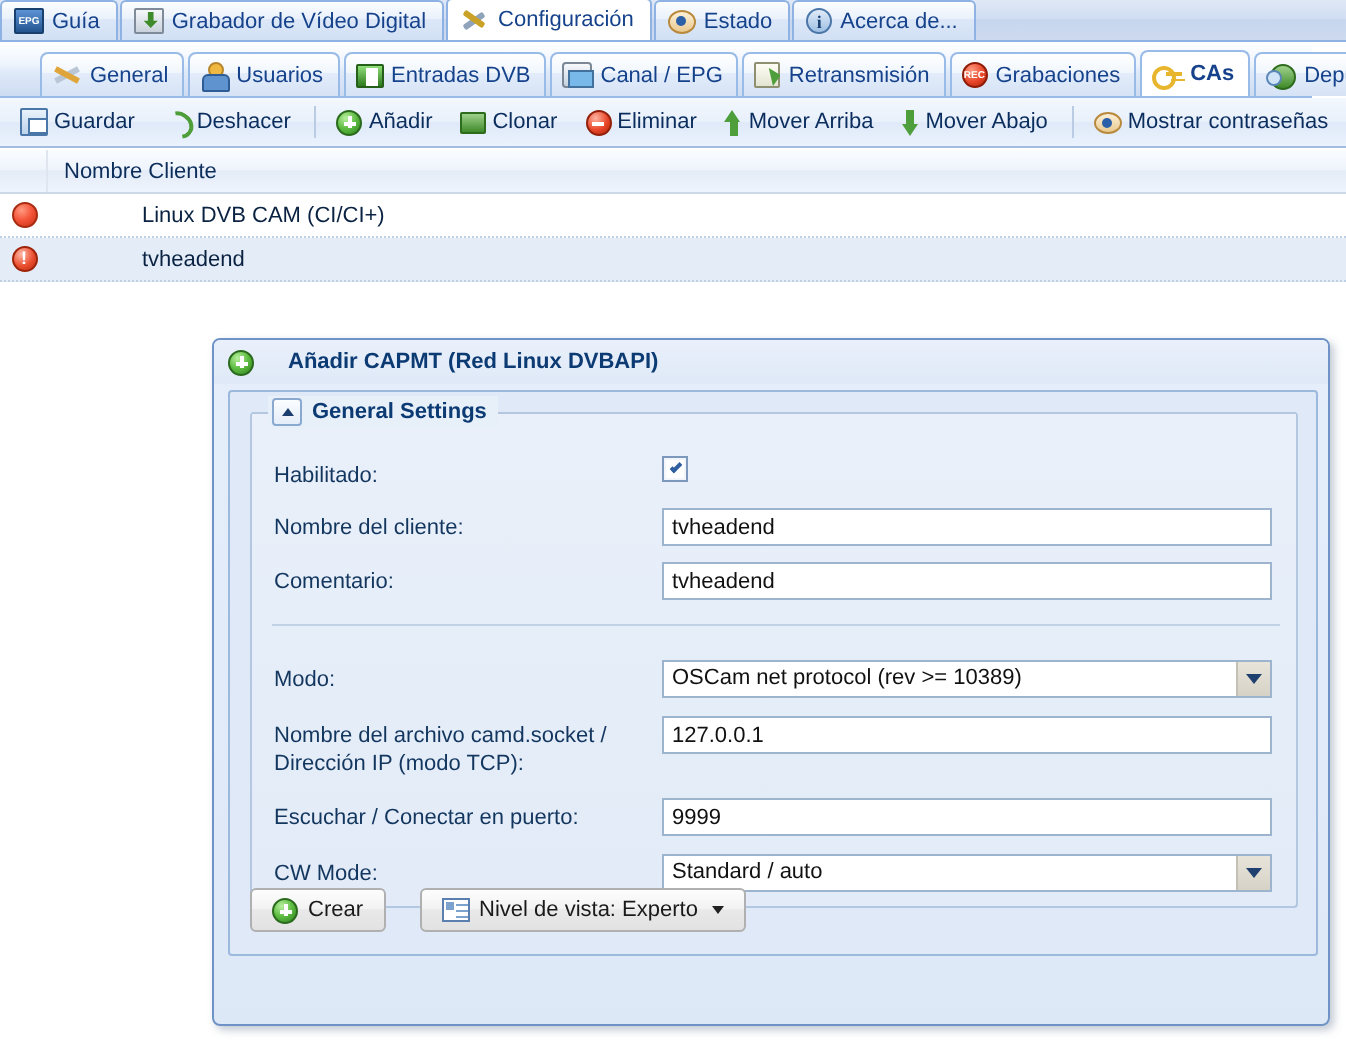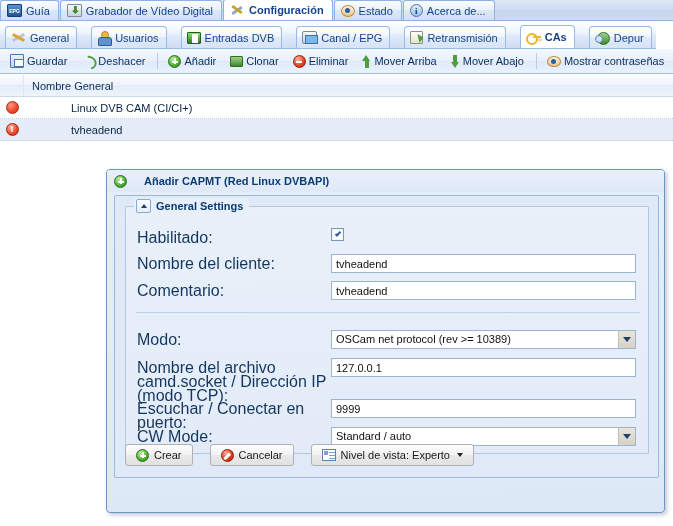--- a/index.html
+++ b/index.html
@@ -24,33 +24,33 @@
   .tab1 {
     height:20px; display:flex; align-items:center; gap:4px;
     padding:0 8px 0 6px; margin-right:1px;
     border:1px solid #8db2e3; border-bottom:none;
     border-radius:3px 3px 0 0;
     background: linear-gradient(to bottom,#fbfdff 0%,#eaf1fb 45%,#dce8f8 46%,#d2e0f4 100%);
     color:#15428b; font-size:11px; white-space:nowrap; cursor:pointer;
   }
   .tab1.active {
     background:#ffffff;
-    font-weight:bold;
+    font-weight:normal;
     border-color:#8db2e3;
     position:relative; z-index:3;
     height:21px;
     justify-content:center;
   }
 
   
   .tabbar2 {
     position:absolute; left:0; top:21px; width:656px; height:28px;
     background: linear-gradient(to bottom,#ffffff 0%,#eff5fd 40%,#dfeaf9 55%,#cedcf2 100%);
     border-bottom:1px solid #99bbe8;
-    display:flex; align-items:flex-end; padding-left:5px;gap:12px;
+    display:flex; align-items:flex-end; padding-left:20px;
   }
   .tab2 {
     height:22px; display:flex; align-items:center; gap:4px;
     padding:0 7px 0 5px; margin-right:2px;
     border:1px solid #99bbe8; border-bottom:none;
     border-radius:4px 4px 0 0;
     background: linear-gradient(to bottom,#ffffff 0%,#f0f6fd 45%,#e2ecfa 46%,#d6e3f6 100%);
     color:#15428b; font-size:11px; white-space:nowrap; cursor:pointer;
   }
   .tab2.active {
@@ -153,21 +153,21 @@
   .collapse-btn {
     width:15px; height:14px; border:1px solid #8aa9d0; border-radius:2px;
     background: linear-gradient(to bottom,#fbfdff 0%,#e4edf9 100%);
     display:flex; align-items:center; justify-content:center; cursor:pointer;
   }
 
   .frow {
     position:absolute; left:0; width:100%; display:flex; align-items:flex-start;
   }
   .flabel {
-    width:205px; padding-left:11px; font-size:16px; color:#13365f;
+    width:205px; padding-left:11px; font-size:11px; color:#13365f;
     line-height:14px; padding-top:3px;
   }
   .fctl { flex:1; padding-right:12px; }
 
   .txtinput {
     width:100%; height:19px;
     border:1px solid #9db4cf;
     background:#fff;
     font-family:"Liberation Sans", sans-serif;
     font-size:11px; color:#111;
@@ -380,20 +380,24 @@
       <span>Entradas DVB</span>
     </div>
     <div class="tab2">
       <span class="ic ic-tv"></span>
       <span>Canal / EPG</span>
     </div>
     <div class="tab2">
       <span class="ic ic-retrans"></span>
       <span>Retransmisión</span>
     </div>
+    <div class="tab2">
+      <span class="ic ic-rec">REC</span>
+      <span>Grabaciones</span>
+    </div>
     <div class="tab2 active">
       <span class="ic ic-key"></span>
       <span>CAs</span>
     </div>
     <div class="tab2">
       <span class="ic ic-bug"></span>
       <span>Depur</span>
     </div>
   </div>
 
@@ -429,21 +433,21 @@
     </div>
     <div class="tbsep"></div>
     <div class="tbtn">
       <span class="ic ic-eye"></span>
       <span>Mostrar contraseñas</span>
     </div>
   </div>
 
   <div class="gridhdr">
     <div class="spacer"></div>
-    <div class="hcell">Nombre General</div>
+    <div class="hcell">Nombre Cliente</div>
   </div>
 
   <div class="gridrow row0">
     <div class="icw">
       <span class="dot-red"></span>
     </div>
     <div class="txt">Linux DVB CAM (CI/CI+)</div>
   </div>
 
   <div class="gridrow row1">
@@ -536,24 +540,20 @@
           </div>
         </div>
       </div>
 
       <div class="btnbar">
         <div class="btn">
           <span class="ic ic-plus-green"></span>
           <span>Crear</span>
         </div>
         <div class="btn">
-          <span class="ic ic-deny"></span>
-          <span>Cancelar</span>
-        </div>
-        <div class="btn">
           <span class="ic ic-list"></span>
           <span>Nivel de vista: Experto</span>
           <span class="caret-btn"></span>
         </div>
       </div>
 
     </div>
   </div>
 
 </div>

